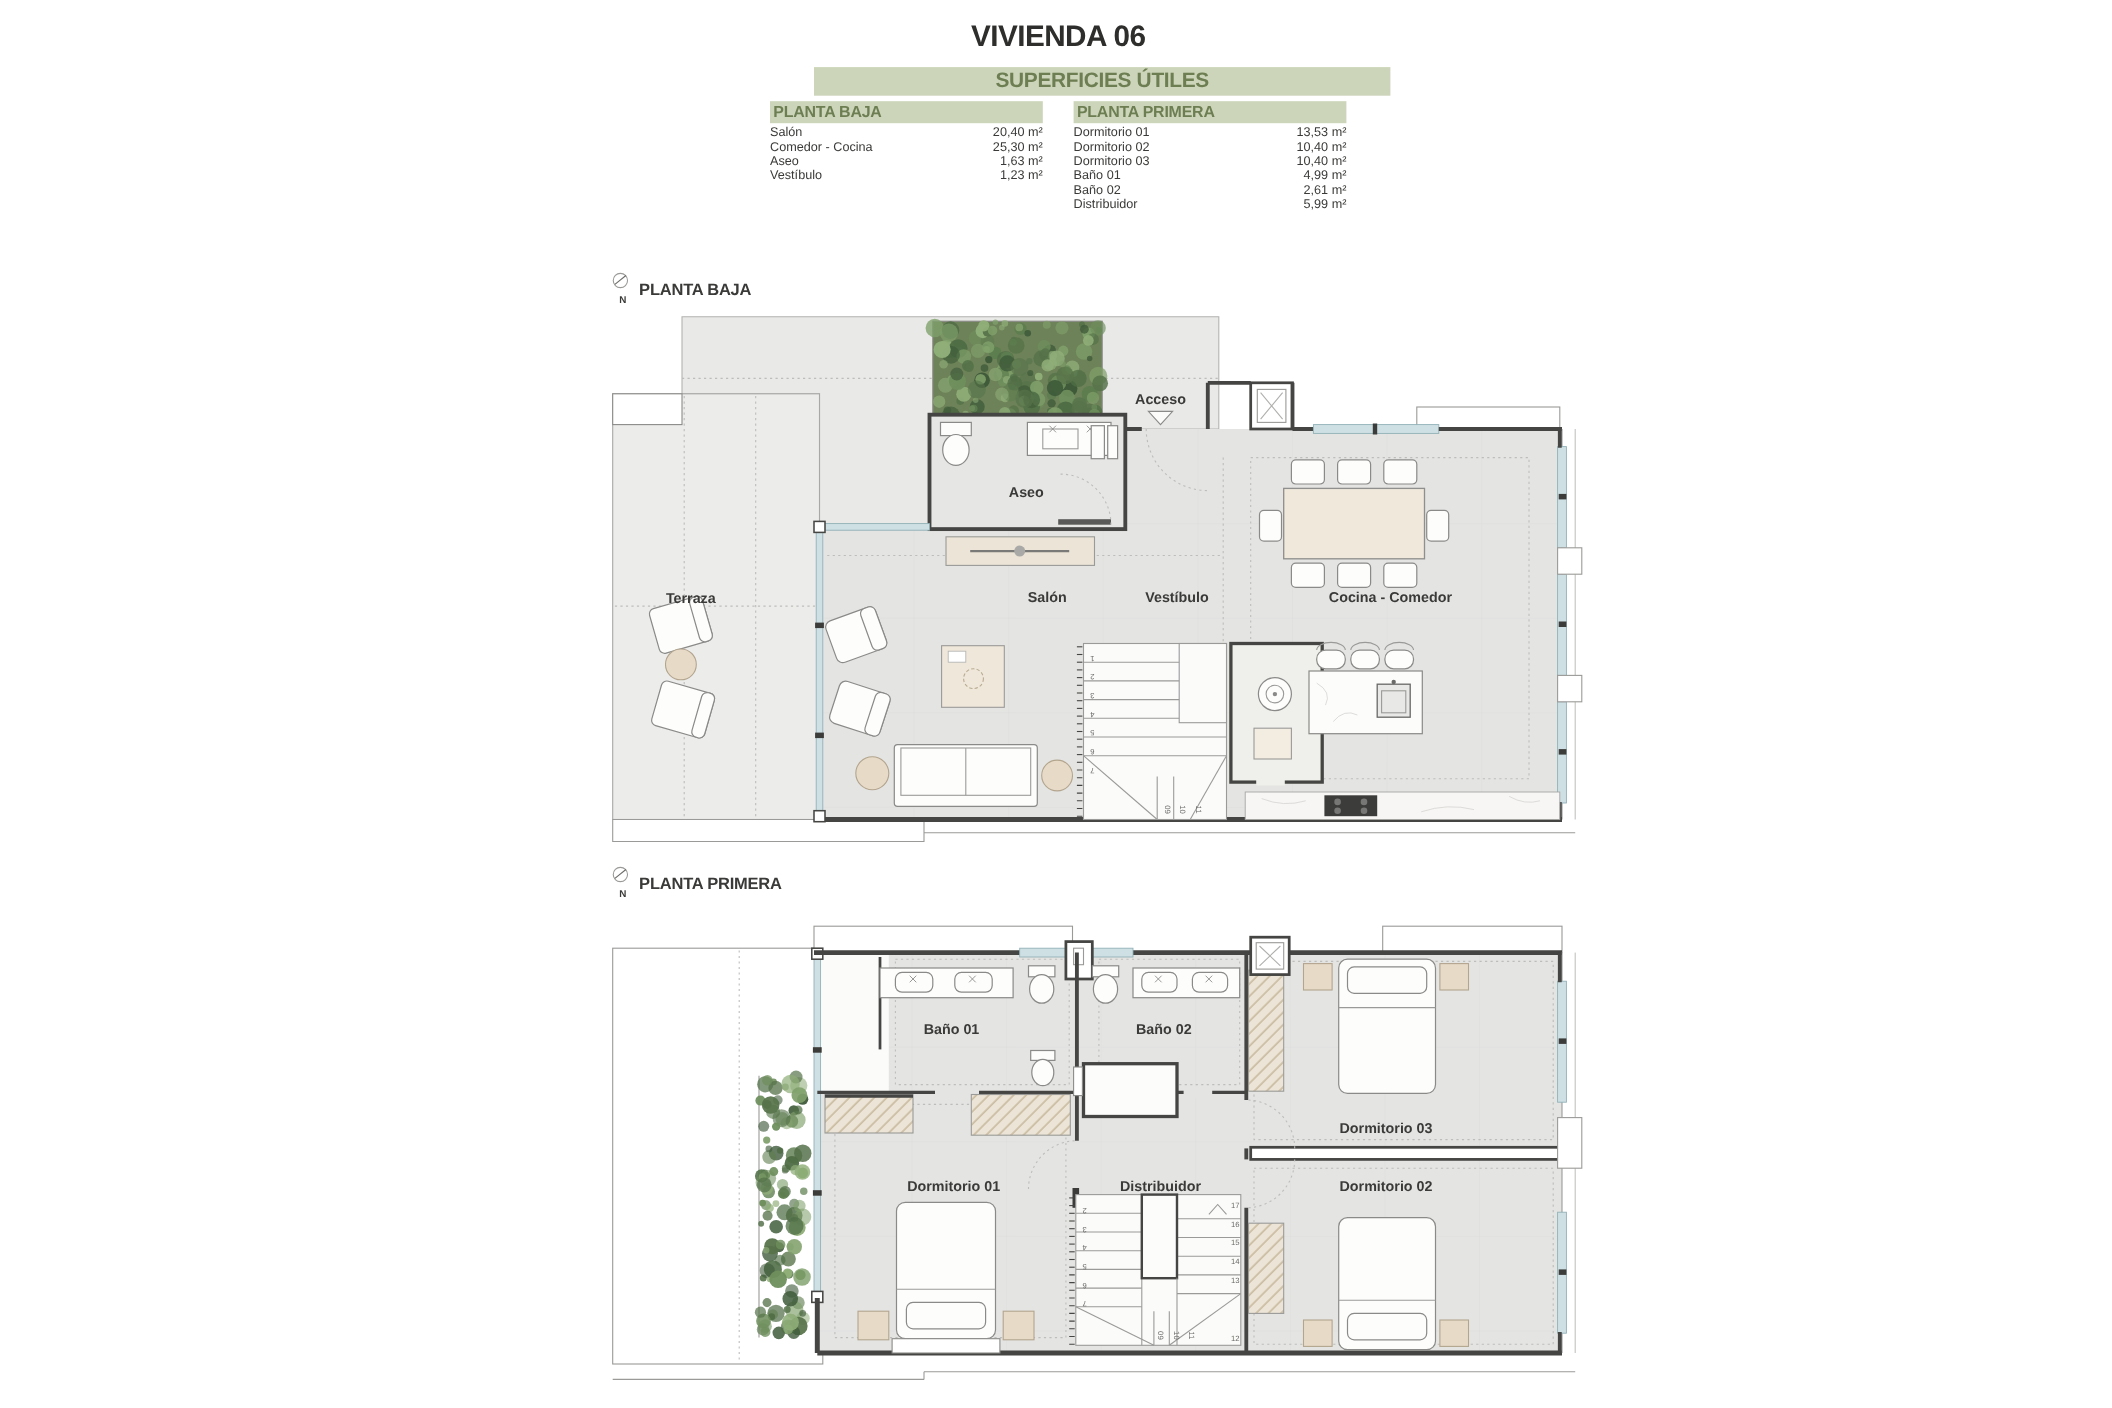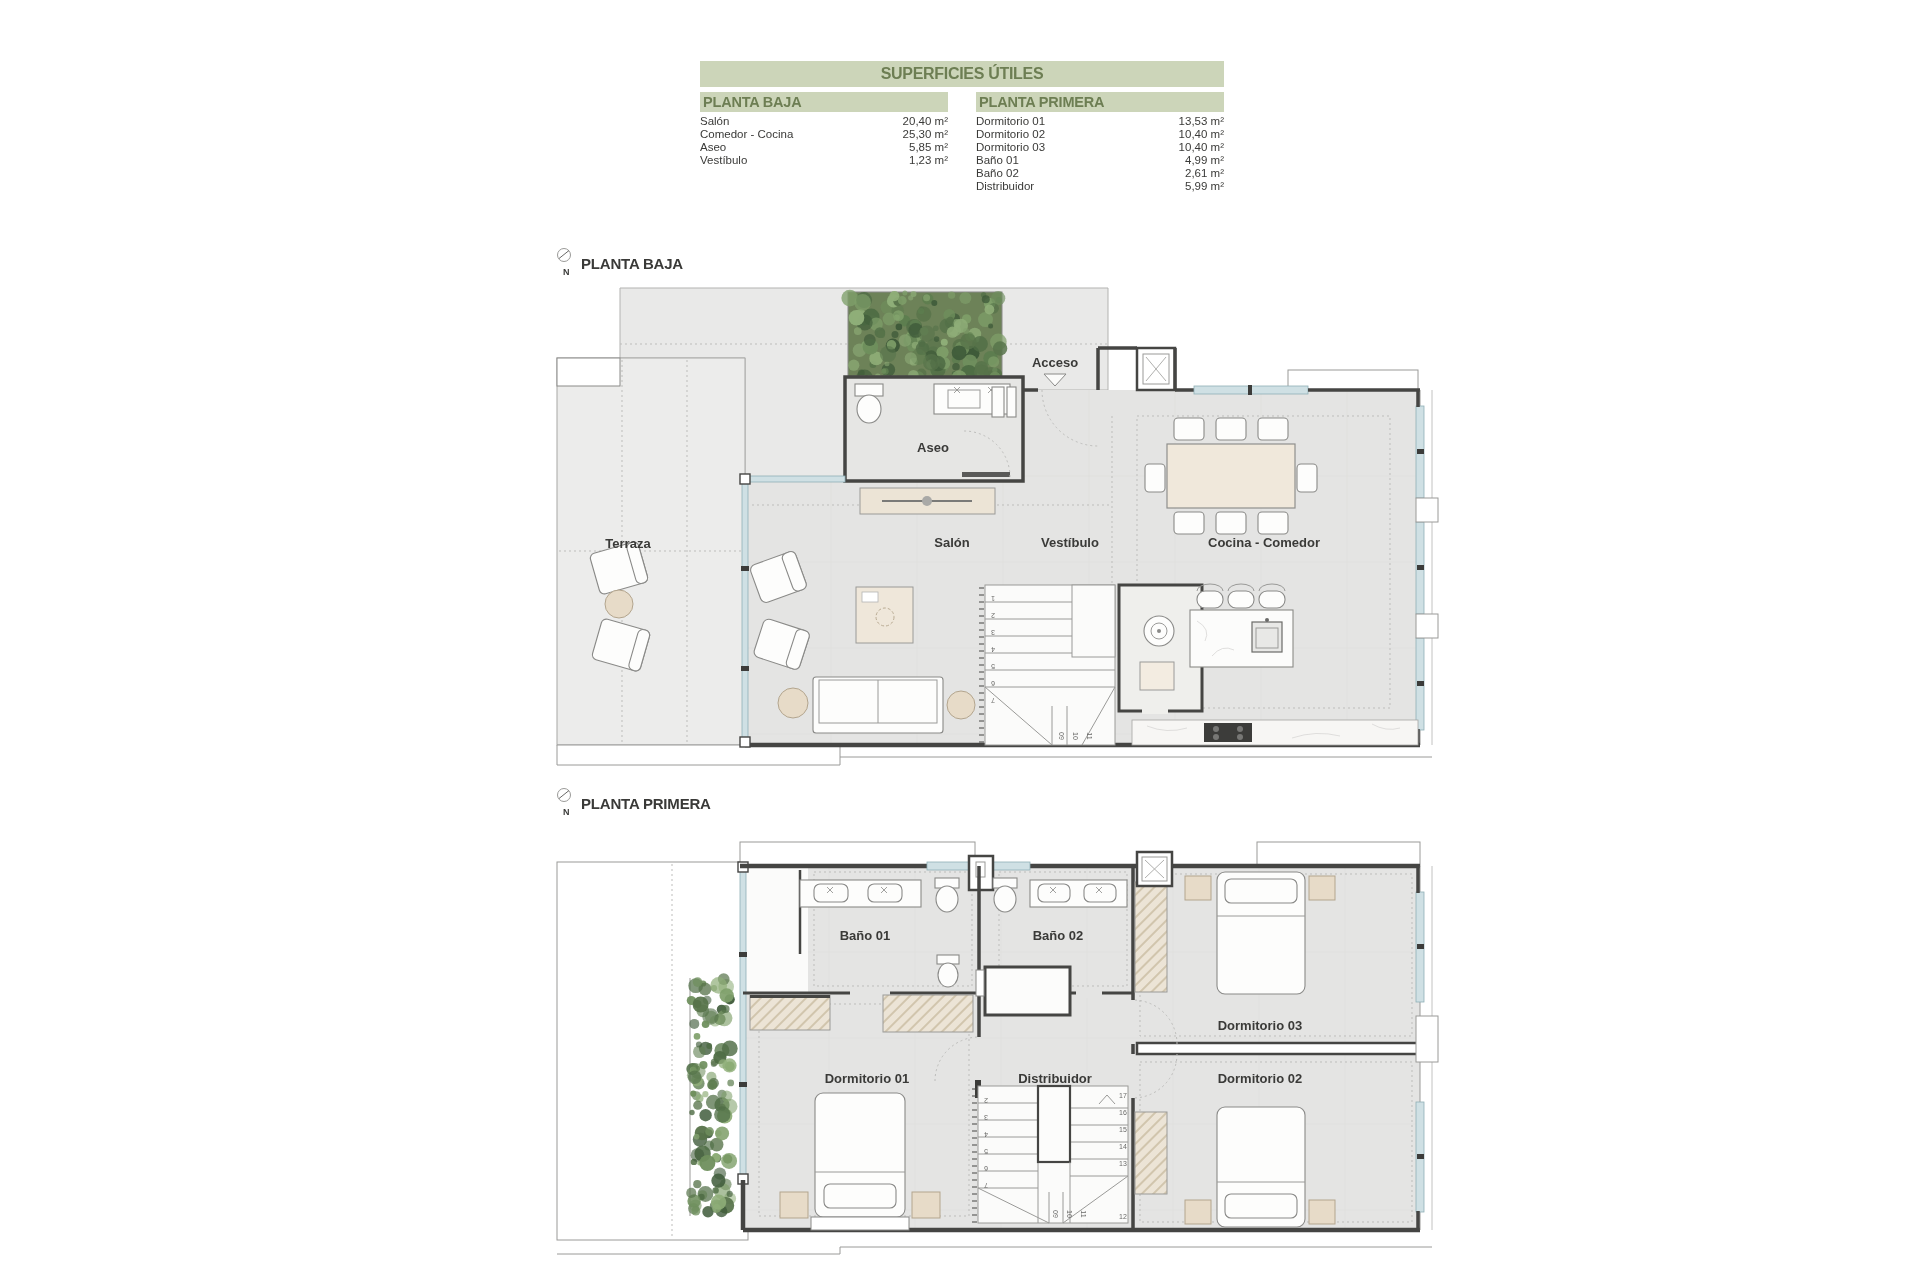--- a/index.html
+++ b/index.html
@@ -1,23 +1,23 @@
 <!DOCTYPE html>
 <html><head>
 <meta charset="utf-8">
 <style>
   html,body{margin:0;padding:0;background:#ffffff;}
   .sheet{position:relative;width:1920px;height:1280px;background:#fff;overflow:hidden;
          font-family:"Liberation Sans",sans-serif;color:#3a3a38;}
   
   .title{position:absolute;left:700px;top:18px;width:524px;text-align:center;
          font-size:27px;font-weight:bold;letter-spacing:-.5px;color:#2e2e2c;}
-  .bar{position:absolute;left:700px;top:61px;width:524px;height:26px;background:#ccd5b9;
+  .bar{position:absolute;left:740px;top:61px;width:524px;height:26px;background:#ccd5b9;
        display:flex;align-items:center;justify-content:center;
-       font-size:16px;font-weight:bold;color:#6d7e53;letter-spacing:-.3px;}
+       font-size:19px;font-weight:bold;color:#6d7e53;letter-spacing:-.3px;}
   .col{position:absolute;top:92px;width:248px;}
   .col.c0{left:700px;} .col.c1{left:976px;}
   .colhead{height:20px;background:#ccd5b9;color:#6d7e53;font-size:14.5px;font-weight:bold;
            display:flex;align-items:center;padding-left:3px;letter-spacing:-.2px;}
   .rows{padding-top:3px;}
   .arow{display:flex;justify-content:space-between;font-size:11.5px;line-height:12.9px;color:#3a3a38;}
   
   .plan-label{position:absolute;display:flex;align-items:center;gap:7px;}
   .plan-label .txt{font-size:15px;font-weight:bold;color:#3a3a38;letter-spacing:-.2px;}
   
@@ -38,36 +38,37 @@
   .gridline{stroke:#dcdcda;stroke-width:.7;opacity:.55;}
   .vein{stroke:#d8d7d5;stroke-width:.8;fill:none;}
   .dark{fill:#3c3c3a;}
   .njunction{fill:#fff;stroke:#454543;stroke-width:1.4;}
 </style>
 </head>
 <body>
 
 <div class="sheet">
 
+  <div class="title">VIVIENDA 06</div>
   <div class="bar">SUPERFICIES ÚTILES</div>
 
   <div class="col c0">
     <div class="colhead">PLANTA BAJA</div>
     <div class="rows">
         <div class="arow">
           <span>Salón</span>
           <span>20,40 m²</span>
         </div>
         <div class="arow">
           <span>Comedor - Cocina</span>
           <span>25,30 m²</span>
         </div>
         <div class="arow">
           <span>Aseo</span>
-          <span>5,85 m²</span>
+          <span>1,63 m²</span>
         </div>
         <div class="arow">
           <span>Vestíbulo</span>
           <span>1,23 m²</span>
         </div>
       </div>
   </div>
   <div class="col c1">
     <div class="colhead">PLANTA PRIMERA</div>
     <div class="rows">

